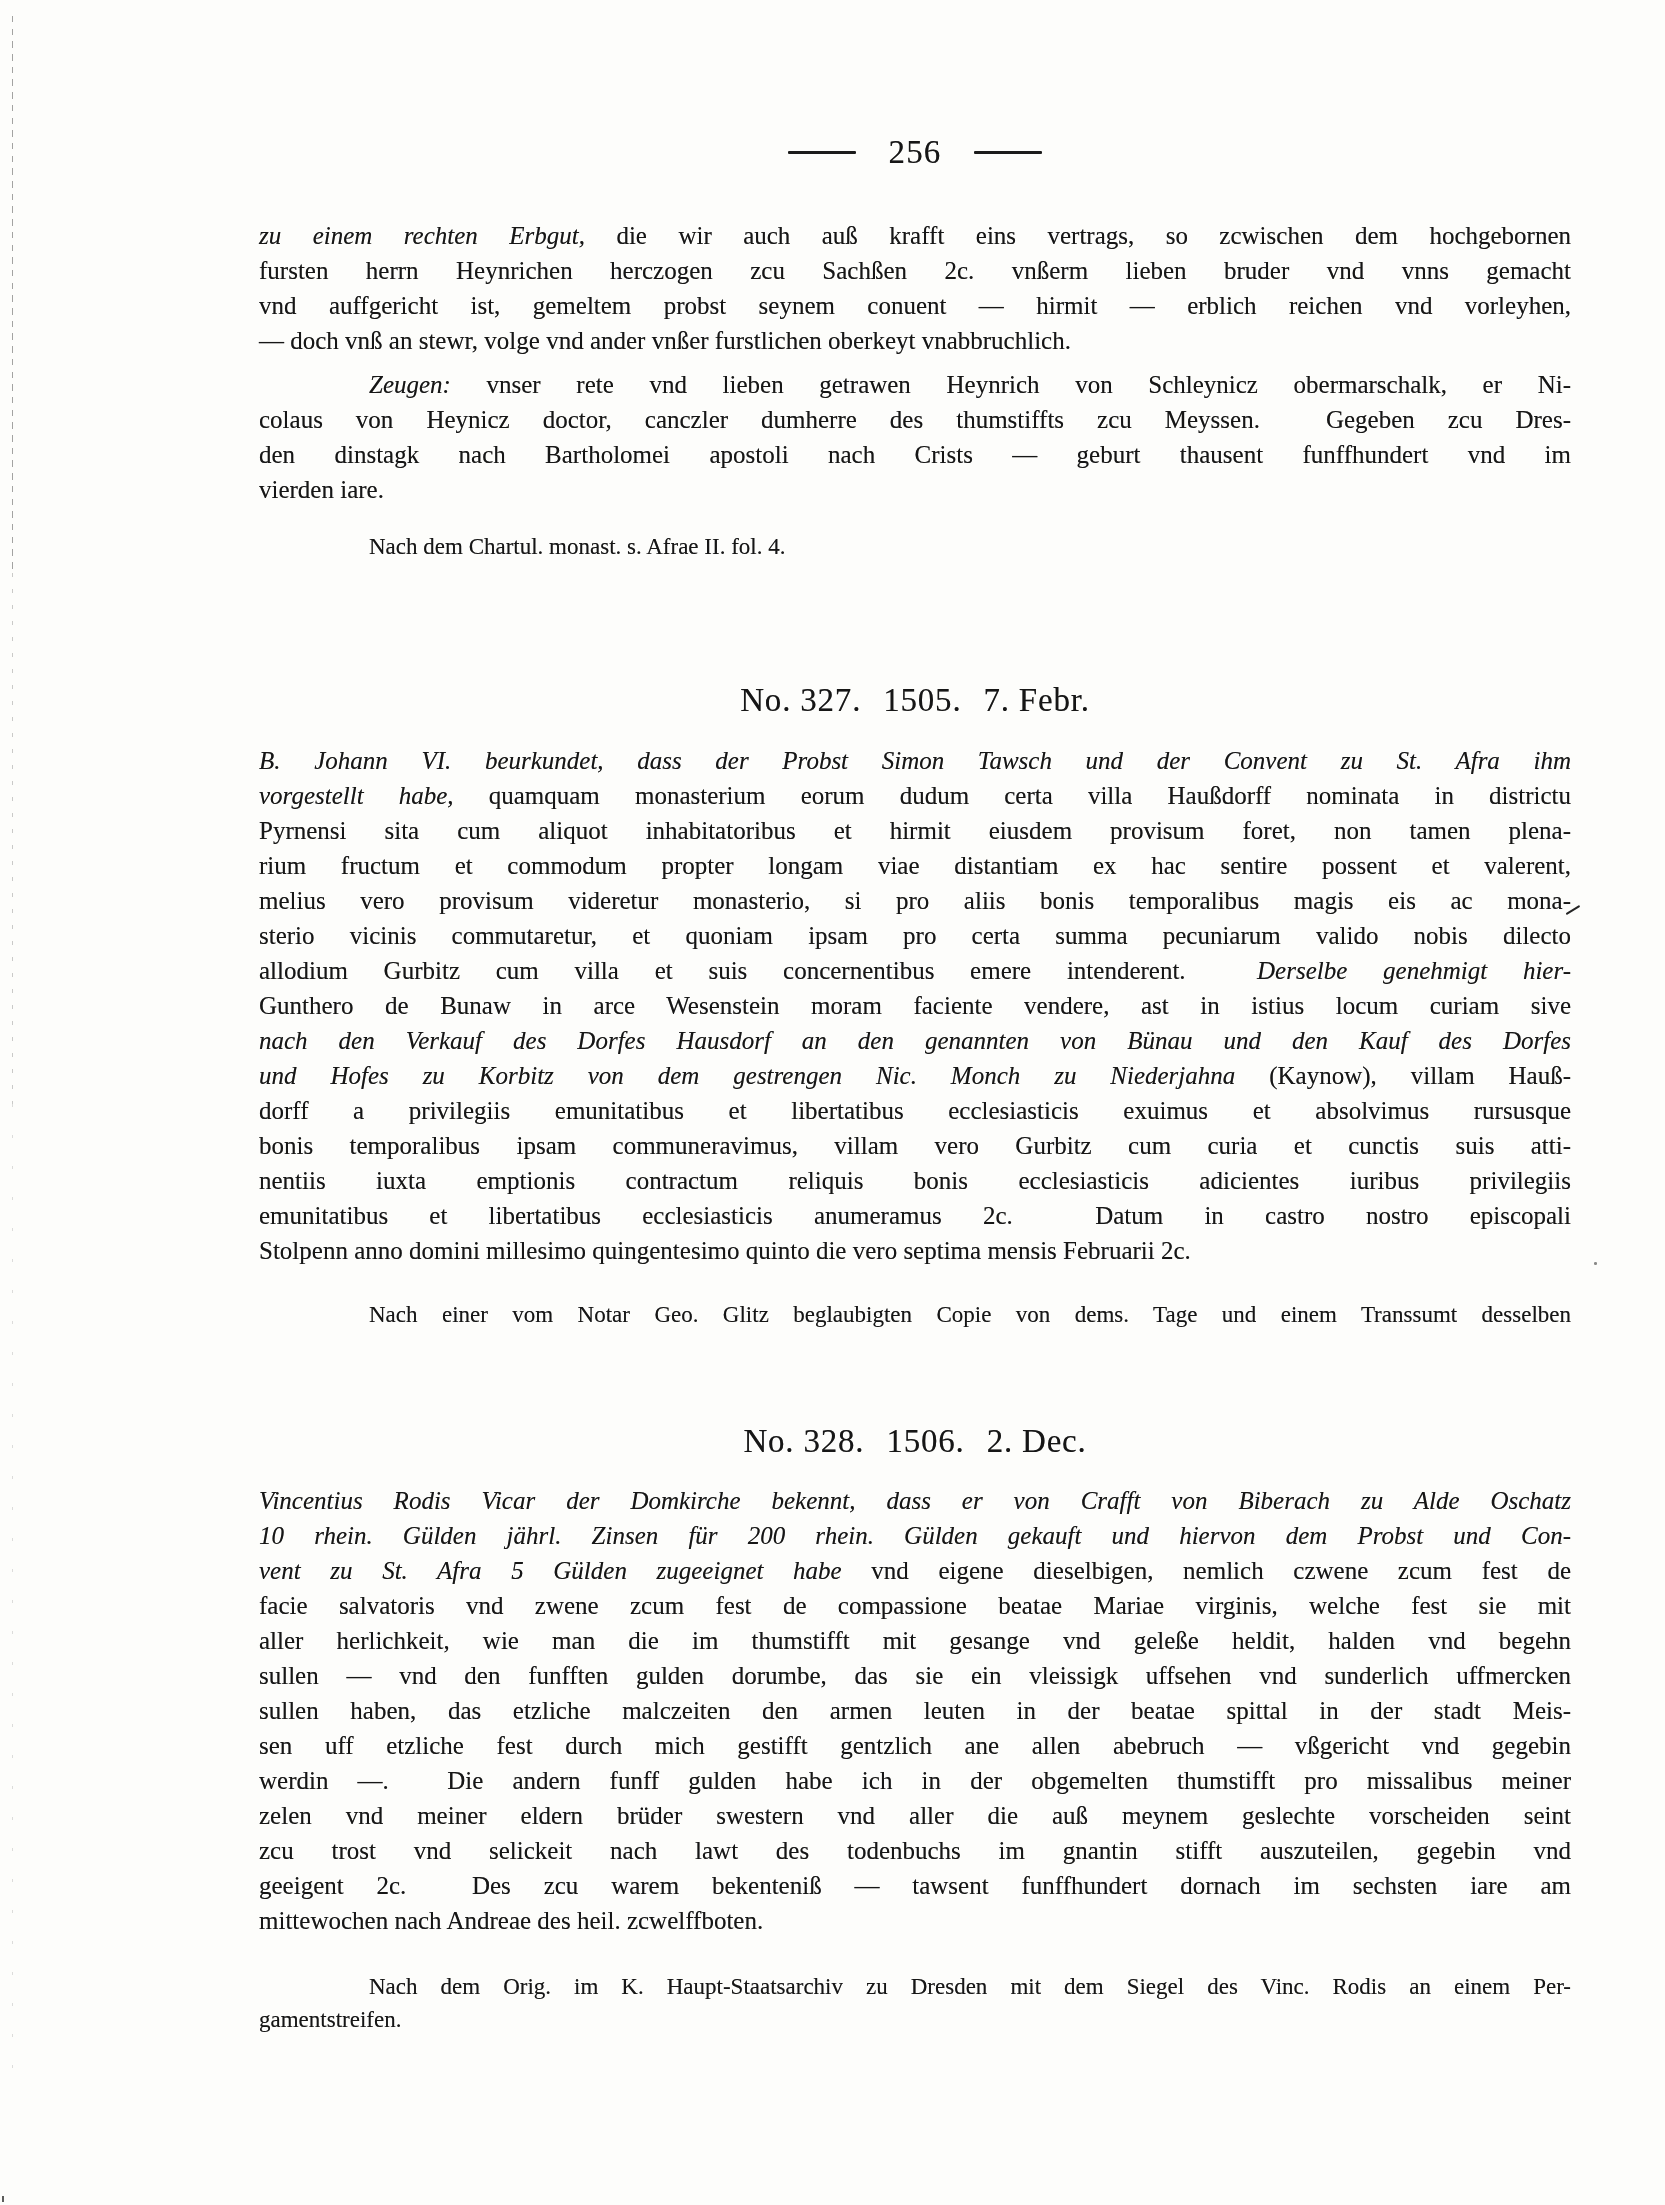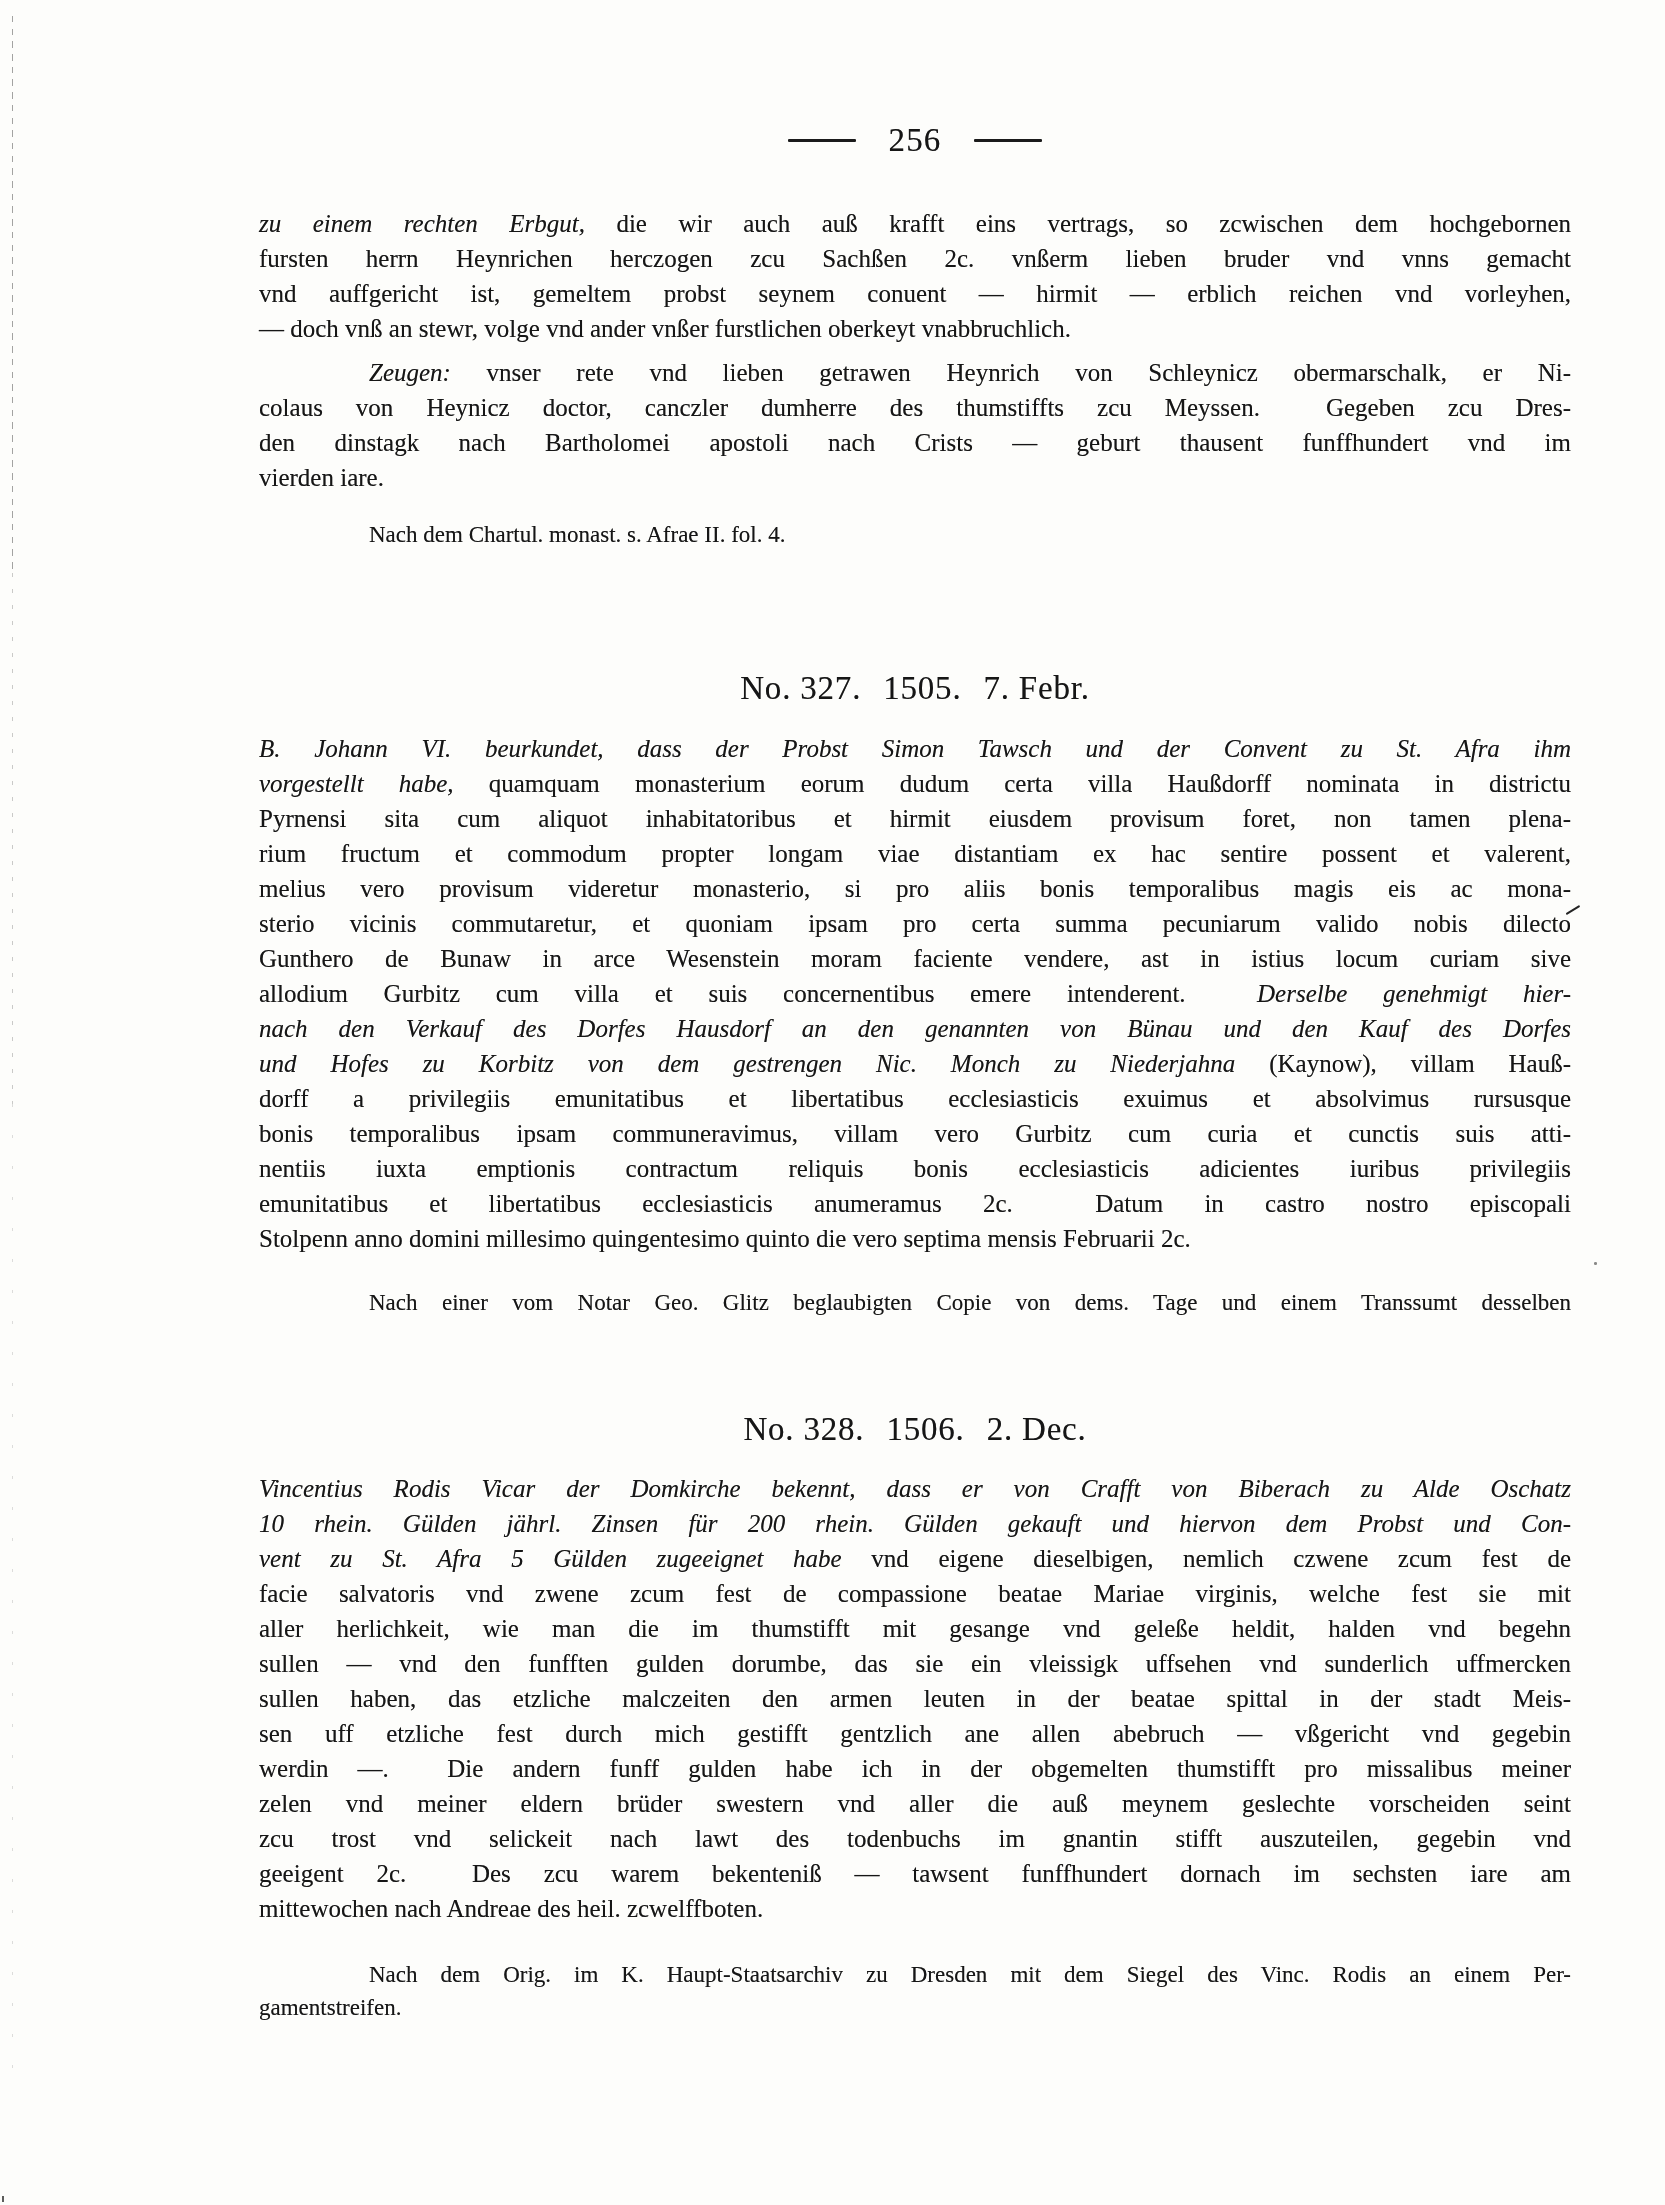--- a/index.html
+++ b/index.html
@@ -5,21 +5,21 @@
   html,body { margin:0; padding:0; background:#ffffff; }
   .page {
     position:relative;
     width:1665px; height:2205px;
     background:#fdfdfb;
     font-family:"Liberation Serif", serif;
     color:#161616;
     overflow:hidden;
     text-shadow:0 0 0.5px rgba(10,10,10,.45);
   }
-  .text-block { position:absolute; left:259px; top:0; width:1312px; }
+  .text-block { position:absolute; left:259px; top:12px; width:1312px; }
 
   
   .pagehead { display:flex; align-items:center; justify-content:center; gap:33px; margin-top:120px; height:41px; }
   .pagenum { font-size:33px; line-height:41px; letter-spacing:1.1px; }
   .rule { width:68px; height:2.7px; background:#1b1b1b; border-radius:1.1px;
           box-shadow:0 4.8px 0 -1.6px rgba(27,27,27,.28); }
 
   
   .para { }
   .tl { font-size:25px; line-height:35px; text-justify:inter-word; }
@@ -98,22 +98,22 @@
       <span>No. 327.</span><span class="hsp">1505.</span><span class="hsp">7. Febr.</span>
     </div>
 
     <div class="para" id="para-327">
         <div class="tl just"><span class="it">B. Johann VI. beurkundet, dass der Probst Simon Tawsch und der Convent zu St. Afra ihm</span></div>
         <div class="tl just"><span class="it">vorgestellt habe,</span><span> quamquam monasterium eorum dudum certa villa Haußdorff nominata in districtu</span></div>
         <div class="tl just"><span>Pyrnensi sita cum aliquot inhabitatoribus et hirmit eiusdem provisum foret, non tamen plena-</span></div>
         <div class="tl just"><span>rium fructum et commodum propter longam viae distantiam ex hac sentire possent et valerent,</span></div>
         <div class="tl just"><span>melius vero provisum videretur monasterio, si pro aliis bonis temporalibus magis eis ac mona-</span></div>
         <div class="tl just"><span>sterio vicinis commutaretur, et quoniam ipsam pro certa summa pecuniarum valido nobis dilecto</span></div>
+        <div class="tl just"><span>allodium Gurbitz cum villa et suis concernentibus emere intenderent.&nbsp; </span><span class="it">Derselbe genehmigt hier-</span></div>
         <div class="tl just"><span>Gunthero de Bunaw in arce Wesenstein moram faciente vendere, ast in istius locum curiam sive</span></div>
-        <div class="tl just"><span>allodium Gurbitz cum villa et suis concernentibus emere intenderent.&nbsp; </span><span class="it">Derselbe genehmigt hier-</span></div>
         <div class="tl just"><span class="it">nach den Verkauf des Dorfes Hausdorf an den genannten von Bünau und den Kauf des Dorfes</span></div>
         <div class="tl just"><span class="it">und Hofes zu Korbitz von dem gestrengen Nic. Monch zu Niederjahna </span><span>(Kaynow), villam Hauß-</span></div>
         <div class="tl just"><span>dorff a privilegiis emunitatibus et libertatibus ecclesiasticis exuimus et absolvimus rursusque</span></div>
         <div class="tl just"><span>bonis temporalibus ipsam communeravimus, villam vero Gurbitz cum curia et cunctis suis atti-</span></div>
         <div class="tl just"><span>nentiis iuxta emptionis contractum reliquis bonis ecclesiasticis adicientes iuribus privilegiis</span></div>
         <div class="tl just"><span>emunitatibus et libertatibus ecclesiasticis anumeramus 2c.&nbsp; Datum in castro nostro episcopali</span></div>
         <div class="tl"><span>Stolpenn anno domini millesimo quingentesimo quinto die vero septima mensis Februarii 2c.</span></div>
       </div>
 
     <div class="para note" id="note-327">

